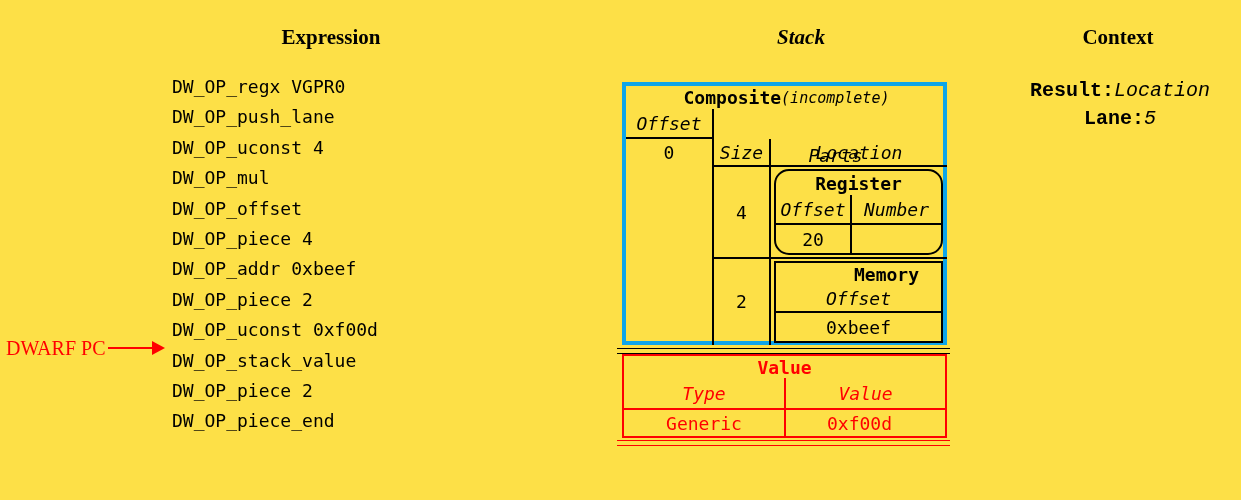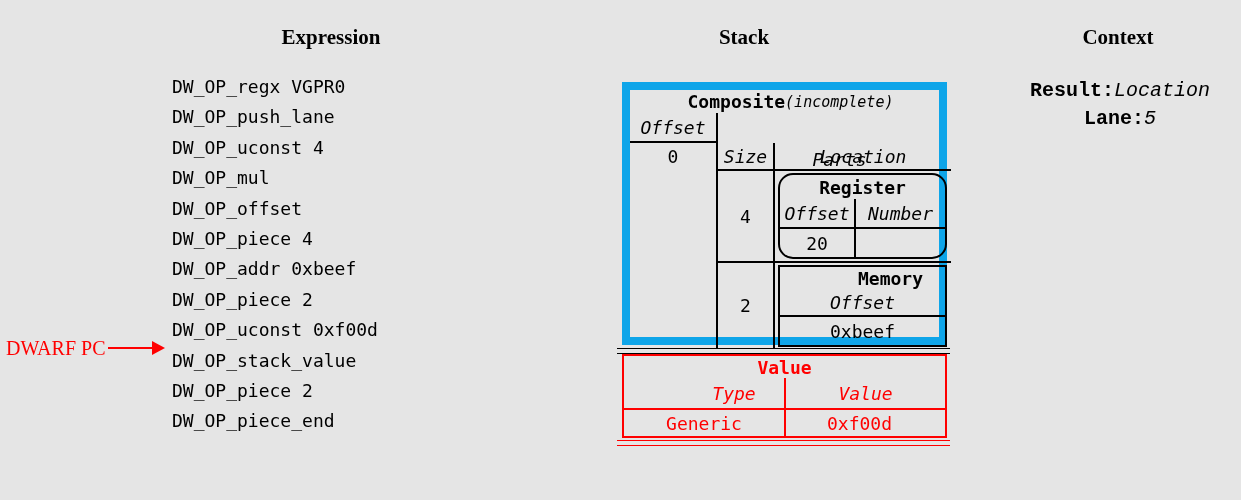--- a/index.html
+++ b/index.html
@@ -1,17 +1,17 @@
 <!DOCTYPE html>
 <html><head>
 <meta charset="utf-8">
 <style>
   html,body { margin:0; padding:0; background:#fff; }
   #root {
-    position:relative; width:1241px; height:500px; background:#e5e5e5;
+    position:relative; width:1241px; height:500px; background:#fde047;
     font-family:"DejaVu Sans Mono", monospace; color:#000;
     overflow:hidden;
   }
   .colhead {
     position:absolute; width:220px; text-align:center;
     font-family:"Liberation Serif", serif; font-weight:bold; font-size:21px;
   }
   
   .ops { position:absolute; left:172px; top:72px; font-size:18px; }
   .op { height:30.4px; line-height:30.4px; white-space:pre; }
@@ -29,42 +29,42 @@
   .cell { position:absolute; display:flex; align-items:center; justify-content:center; font-size:18px; white-space:pre; }
   .it { font-style:italic; }
   .bd { font-weight:bold; }
   .hline { position:absolute; height:2px; background:#000; }
   .vline { position:absolute; width:2px; background:#000; }
   .red  { color:#ff0000; }
   .hline.r { background:#ff0000; }
   .vline.r { background:#ff0000; }
   
   .composite { position:absolute; left:622px; top:82px; width:325px; height:263px;
-               border:8px solid #0ea5e9; box-sizing:border-box; }
+               border:4px solid #0ea5e9; box-sizing:border-box; }
   .nested { position:absolute; border:2px solid #000; box-sizing:border-box; }
   .valuetbl { position:absolute; left:622px; top:354px; width:325px; height:84px;
               border:2px solid #ff0000; box-sizing:border-box; }
   .dbl { position:absolute; left:617px; width:333px; height:4px;
          border-top:1px solid #000; border-bottom:1px solid #000; }
   .dbl.r { border-top-color:#ff0000; border-bottom-color:#ff0000; }
   .toplbl { position:absolute; left:683px; top:443px; width:200px; text-align:center;
             font-size:19px; font-style:italic; color:#ff0000; }
   .ctxline { position:absolute; left:1020px; width:200px; text-align:center;
              font-family:Liberation Mono, monospace; font-size:20px; }
   .ctxline b { font-weight:bold; }
   .ctxline i { font-style:italic; }
   .suffix { font-size:15px; font-style:italic; font-weight:normal; }
 </style>
 </head>
 <body>
 
 <div id="root">
 
   <div class="colhead" style="left:221px; top:25px;">Expression</div>
-  <div class="colhead" style="left:634px; top:25px;">Stack</div>
+  <div class="colhead" style="left:691px; top:25px;font-style:italic;">Stack</div>
   <div class="colhead" style="left:1008px; top:25px;">Context</div>
 
   <div class="ops">
     <div class="op">DW_OP_regx VGPR0</div>
     <div class="op">DW_OP_push_lane</div>
     <div class="op">DW_OP_uconst 4</div>
     <div class="op">DW_OP_mul</div>
     <div class="op">DW_OP_offset</div>
     <div class="op">DW_OP_piece 4</div>
     <div class="op">DW_OP_addr 0xbeef</div>
@@ -114,21 +114,21 @@
       <div class="cell it" style="left:0; top:22px; width:165px; height:26px;">Offset</div>
       <div class="hline" style="left:0; top:48px; width:165px;"></div>
       <div class="cell" style="left:0; top:50px; width:165px; height:28px;">0xbeef</div>
     </div>
   </div>
 
   <div class="dbl" style="top:348px;"></div>
 
   <div class="valuetbl">
     <div class="cell bd red" style="left:0; top:0; width:321px; height:22px;">Value</div>
-    <div class="cell it red" style="left:0; top:22px; width:160px; height:30px;padding-left:30px;">Type</div>
+    <div class="cell it red" style="left:0; top:22px; width:160px; height:30px;">Type</div>
     <div class="vline r" style="left:160px; top:22px; height:58px;"></div>
     <div class="cell it red" style="left:162px; top:22px; width:159px; height:30px;">Value</div>
     <div class="hline r" style="left:0; top:52px; width:321px;"></div>
     <div class="cell red" style="left:0; top:54px; width:160px; height:26px;">Generic</div>
     <div class="cell red" style="left:162px; top:54px; width:147px; height:26px;">0xf00d</div>
   </div>
 
   <div class="dbl r" style="top:440px;"></div>
 
   <div class="ctxline" style="top:79px;">

